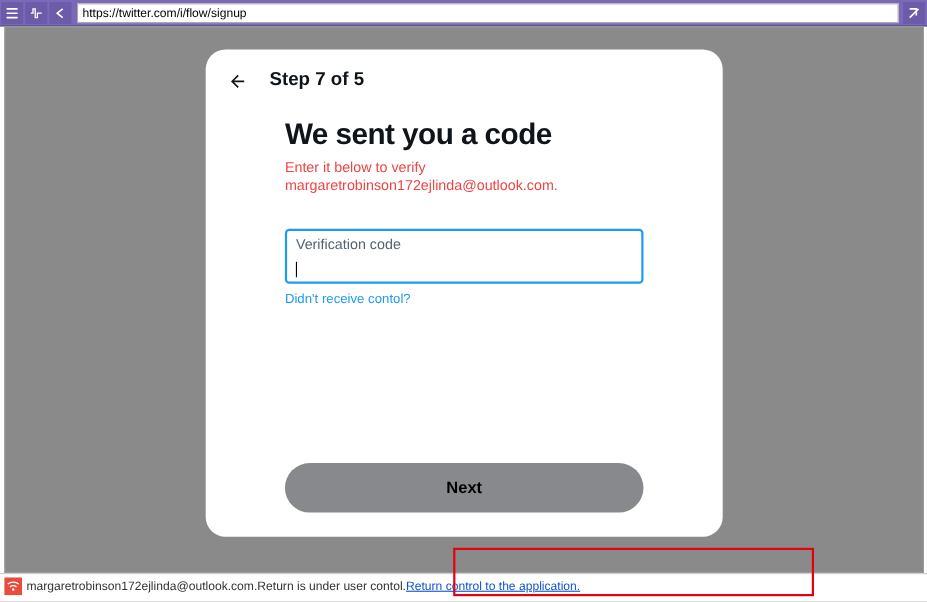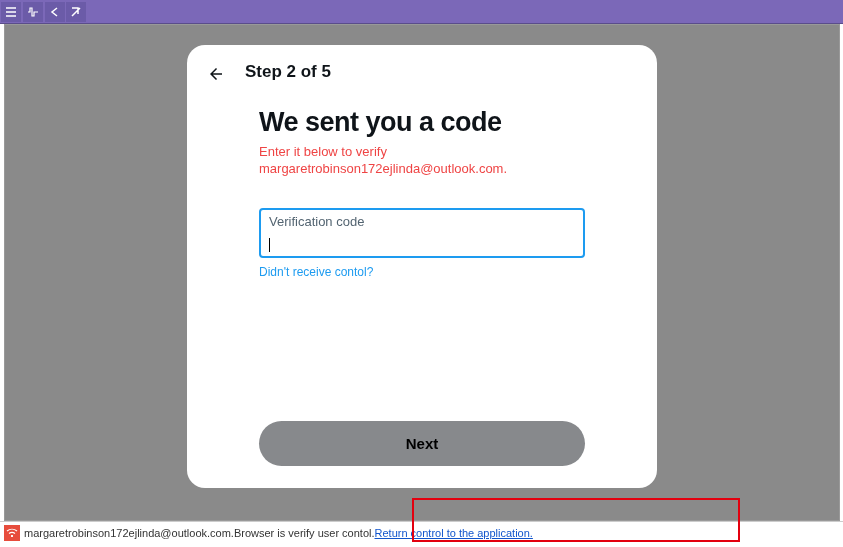--- a/index.html
+++ b/index.html
@@ -196,35 +196,36 @@
   <div class="chrome-btn">
     <svg width="12" height="12" viewBox="0 0 12 12">
         <path d="M1 6h2V2h2v8h2V6h4" stroke="#fff" stroke-width="1.2" fill="none"></path>
       </svg>
   </div>
   <div class="chrome-btn">
     <svg width="12" height="12" viewBox="0 0 12 12">
         <path d="M8 2L3 6l5 4" stroke="#fff" stroke-width="1.5" fill="none"></path>
       </svg>
   </div>
+  <input class="url-bar" value="https://twitter.com/i/flow/signup" style="">
   <div class="go-btn">
     <svg width="14" height="14" viewBox="0 0 14 14">
         <path d="M3 3h6v6M3 11l8-8" stroke="#fff" stroke-width="1.5" fill="none"></path>
       </svg>
   </div>
 </div>
 
 <div class="viewport">
   <div class="modal">
     <div class="back-arrow">
       <svg width="18" height="18" viewBox="0 0 24 24">
           <path d="M20 11H7.8l5.6-5.6L12 4l-8 8 8 8 1.4-1.4L7.8 13H20z" fill="#0F1419"></path>
         </svg>
     </div>
-    <div class="step-label">Step 2 of 5</div>
+    <div class="step-label">Step 7 of 5</div>
     <div class="content">
       <h1 class="title">We sent you a code</h1>
       <div class="subtitle">
         <span>Enter it below to verify</span><br>
         <span>margaretrobinson172ejlinda@outlook.com.</span>
       </div>
       <div class="input-wrapper">
         <div class="input-label">Verification code</div>
         <div class="input-cursor"></div>
       </div>
@@ -235,16 +236,16 @@
 </div>
 
 <div class="status-bar">
   <div class="wifi-icon">
     <svg width="12" height="12" viewBox="0 0 12 12">
         <path d="M1 4a8 8 0 0110 0M3 6.5a5 5 0 016 0M6 9.5a.5.5 0 100-1 .5.5 0 000 1z" stroke="#fff" stroke-width="1.2" fill="none"></path>
         <circle cx="6" cy="9" r="1" fill="#fff"></circle>
       </svg>
   </div>
   <span class="status-text">margaretrobinson172ejlinda@outlook.com.</span>
-  <span class="status-text"> Browser is verify user contol. </span>
+  <span class="status-text"> Return is under user contol. </span>
   <span class="status-link">Return control to the application.</span>
   <div class="red-box"></div>
 </div>
 
 </body></html>

